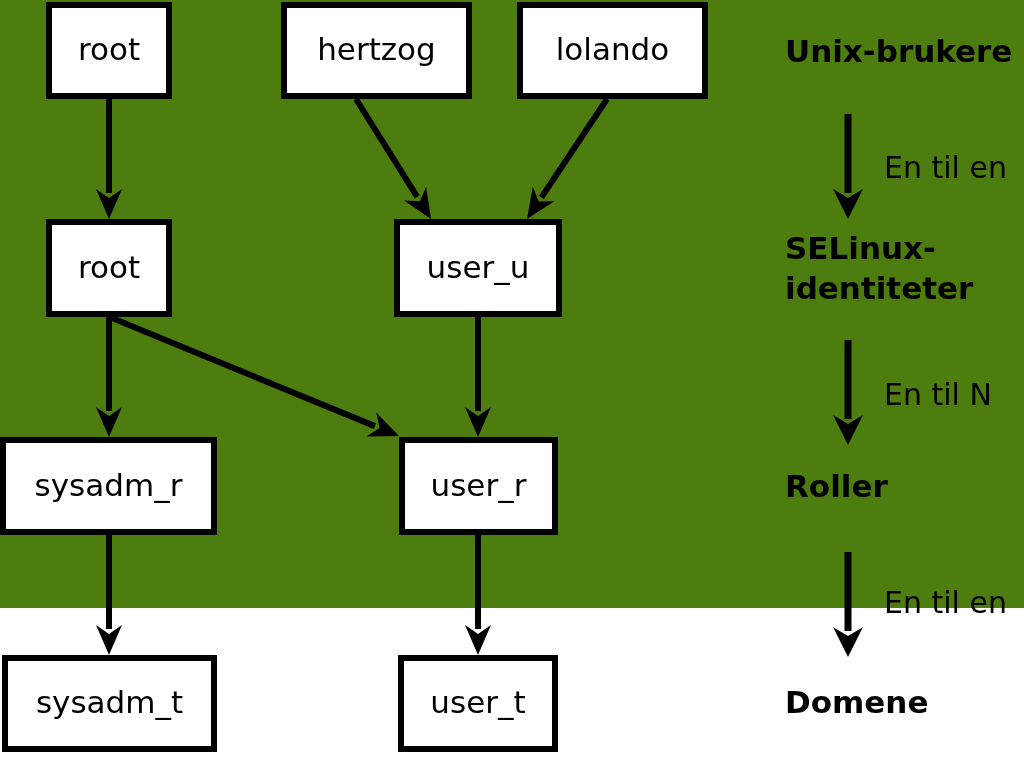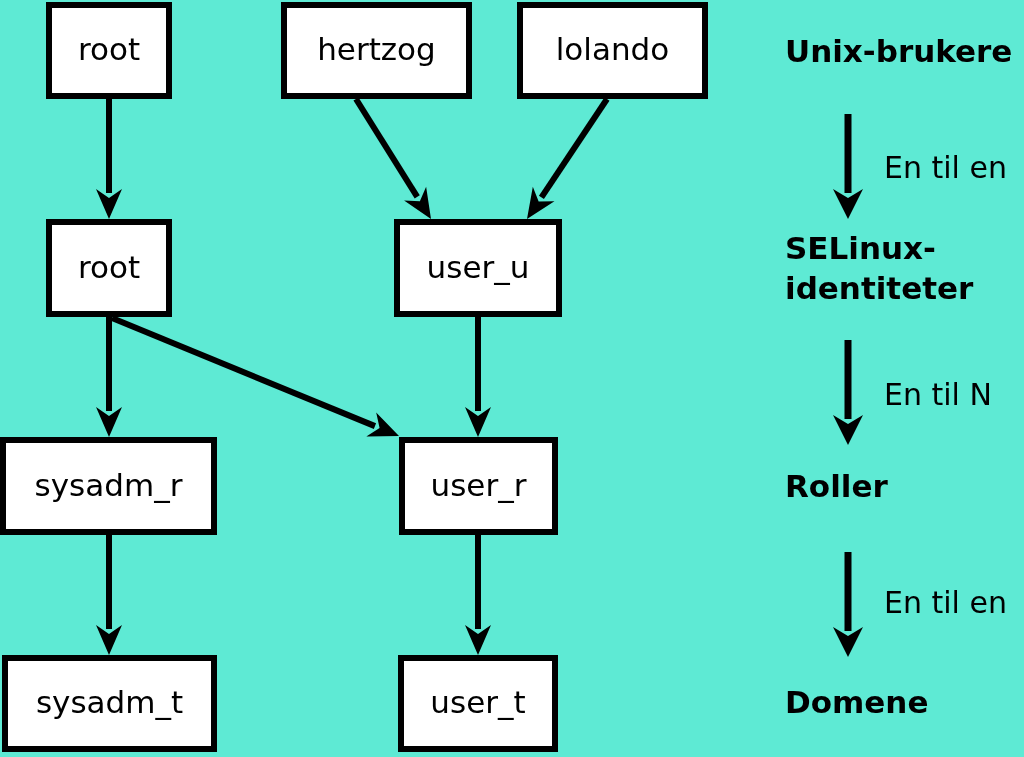--- a/index.html
+++ b/index.html
@@ -9,22 +9,22 @@
   }
   body {
     width: 1024px;
     height: 757px;
     overflow: hidden;
     font-family: "DejaVu Sans", sans-serif;
   }
   #diagram-root {
     position: relative;
     width: 1024px;
-    height: 757px;
-    background: #5eead4;
+    height: 608px;
+    background: #4d7c0f;
   }
   svg.diagram-canvas {
     display: block;
     width: 1024px;
     height: 757px;
   }
   .node-box {
     fill: #ffffff;
     stroke: #000000;
     stroke-width: 6;

